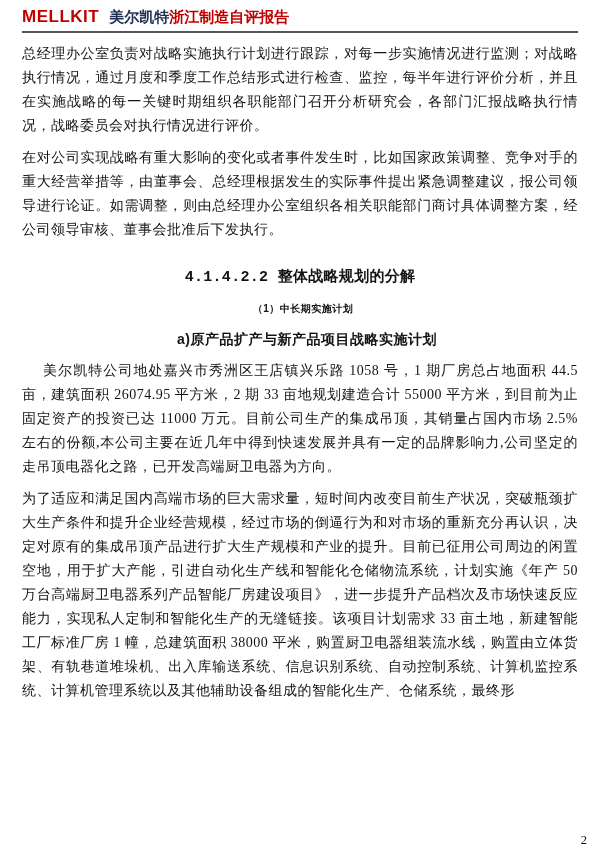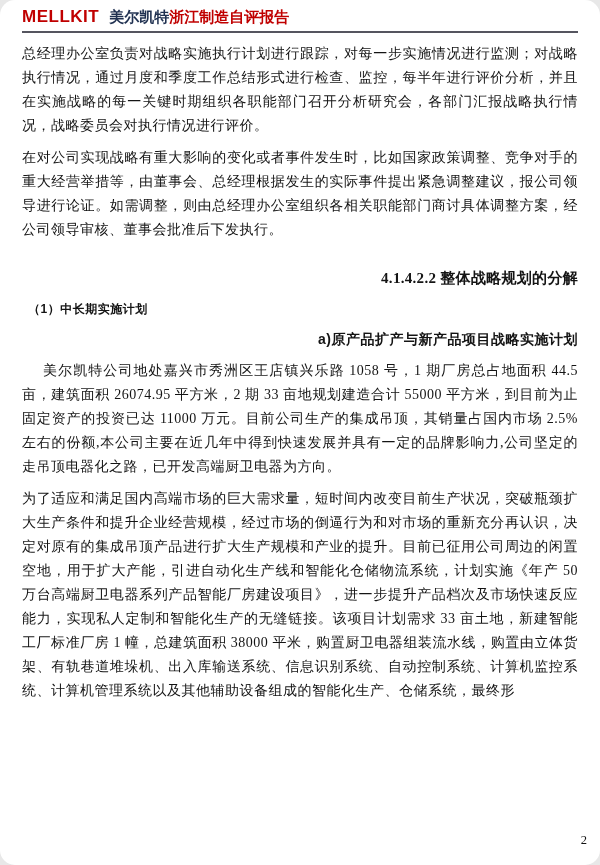--- a/index.html
+++ b/index.html
@@ -12,21 +12,20 @@
   html,body{margin:0;padding:0;background:#e8e8e8;}
   .page{
     width:600px;height:865px;
     background:var(--page-bg);
     position:relative;
     box-sizing:border-box;
     padding:6px 22px 0 22px;
     overflow:hidden;
     font-family:"Liberation Serif","DejaVu Serif",serif;
     color:var(--text-color);
-    border-radius:15px;
   }
   .doc-header{
     white-space:nowrap;
     line-height:22px;
     display:block;
   }
   .brand{
     color:var(--brand-red);
     font-family:"Liberation Sans","DejaVu Sans",sans-serif;
     font-weight:700;
@@ -52,42 +51,42 @@
   .doc-body{
     margin-top:9px;
     font-size:14px;
     line-height:24px;
     letter-spacing:0.5px;
     text-align:justify;
   }
   .para{margin:8px 0 7px 0;}
   .para.indent{text-indent:21px;}
   .h-section{
-    font-family:Liberation Serif, serif;
+    font-family:Liberation Mono, monospace;
     font-size:15px;
     font-weight:700;
     letter-spacing:0.3px;
     margin:24px 0 7px 0;
-    text-align:right;
+    text-align:center;
   }
   .h-item{
     font-family:"Liberation Sans","DejaVu Sans",sans-serif;
-    font-size:12px;
+    font-size:10px;
     font-weight:700;
     margin:7px 0 6px 0;
     padding-left:6px;
-    text-align:left;
+    text-align:center;
   }
   .h-sub{
     font-family:"Liberation Sans","DejaVu Sans",sans-serif;
     font-size:14px;
     font-weight:700;
     margin:6px 0 7px 0;
     padding-left:14px;
-    text-align:right;
+    text-align:center;
   }
   .doc-footer{
     position:absolute;
     right:13px;
     bottom:17px;
     font-size:12.5px;
     color:#111;
   }
 </style>
 </head>

